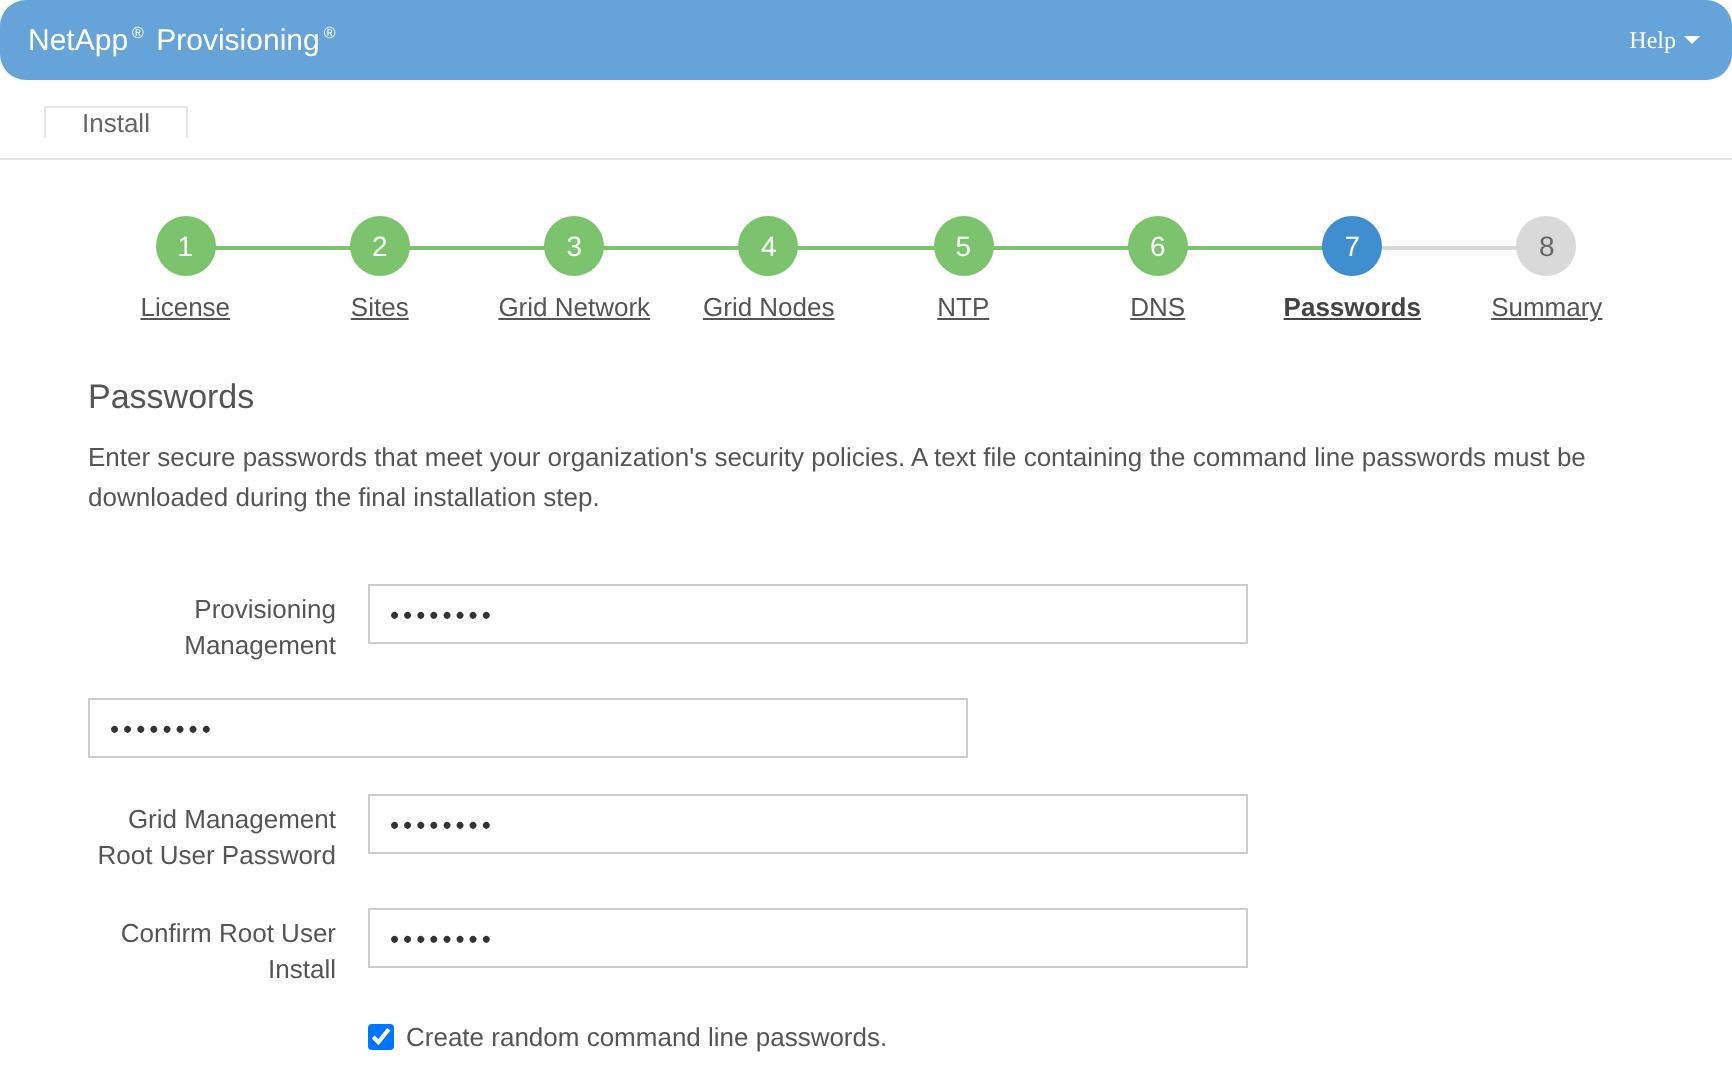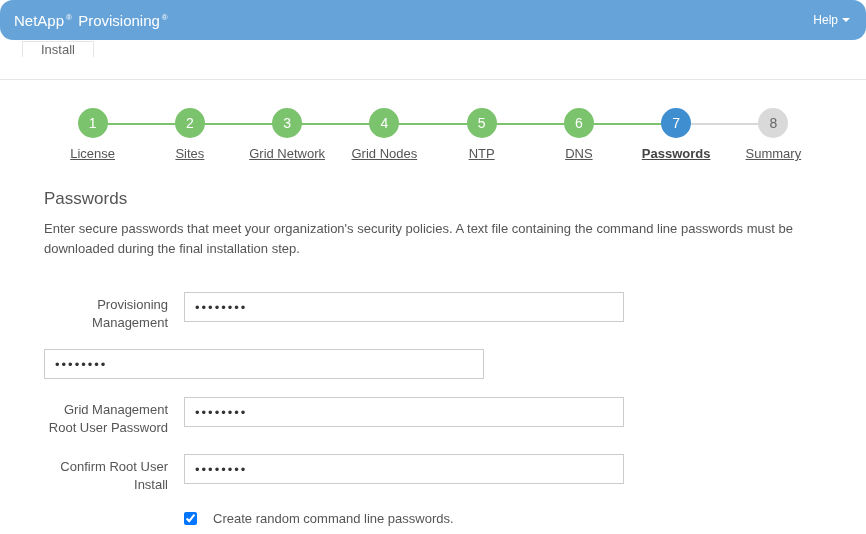--- a/index.html
+++ b/index.html
@@ -15,33 +15,33 @@
     color: #fff;
     height: 40px;
     display: flex;
     align-items: center;
     justify-content: space-between;
     padding: 0 16px 0 14px;
     border-radius: 13px;
   }
   .brand { font-size: 15px; display: flex; align-items: baseline; }
   .brand sup { font-size: 8px; position: relative; top: -6px; margin: 0 2px; }
-  .help { font-size: 12px; cursor: pointer; display: flex; align-items: center; gap: 4px;}
+  .help { font-size: 12px; cursor: pointer; display: flex; align-items: center; gap: 4px; font-family: Liberation Serif, serif;}
   .caret {
     display: inline-block;
     width: 0; height: 0;
     border-left: 4px solid transparent;
     border-right: 4px solid transparent;
     border-top: 4px solid #fff;
   }
   .tabbar {
     border-bottom: 1px solid #e5e5e5;
     height: 40px;
     display: flex;
-    align-items: flex-start;
+    align-items: center;
     padding-left: 22px;
   }
   .tab {
     border: 1px solid #e5e5e5;
     border-bottom: none;
     background: #fff;
     padding: 0 18px;
     display: flex;
     align-items: center;
     color: #666;
@@ -115,21 +115,21 @@
     height: 30px;
     border: 1px solid #ccc;
     padding: 4px 10px;
     font-size: 13px;
     letter-spacing: 2px;
     color: #333;
   }
   .checkbox-row {
     display: flex;
     align-items: center;
-    gap: 16px;
+    gap: 6px;
     color: #555;
     font-size: 13px;
   }
   .checkbox-row input { margin: 0; }
 </style>
 </head>
 <body>
 
 <div class="topbar">
   <div class="brand">

